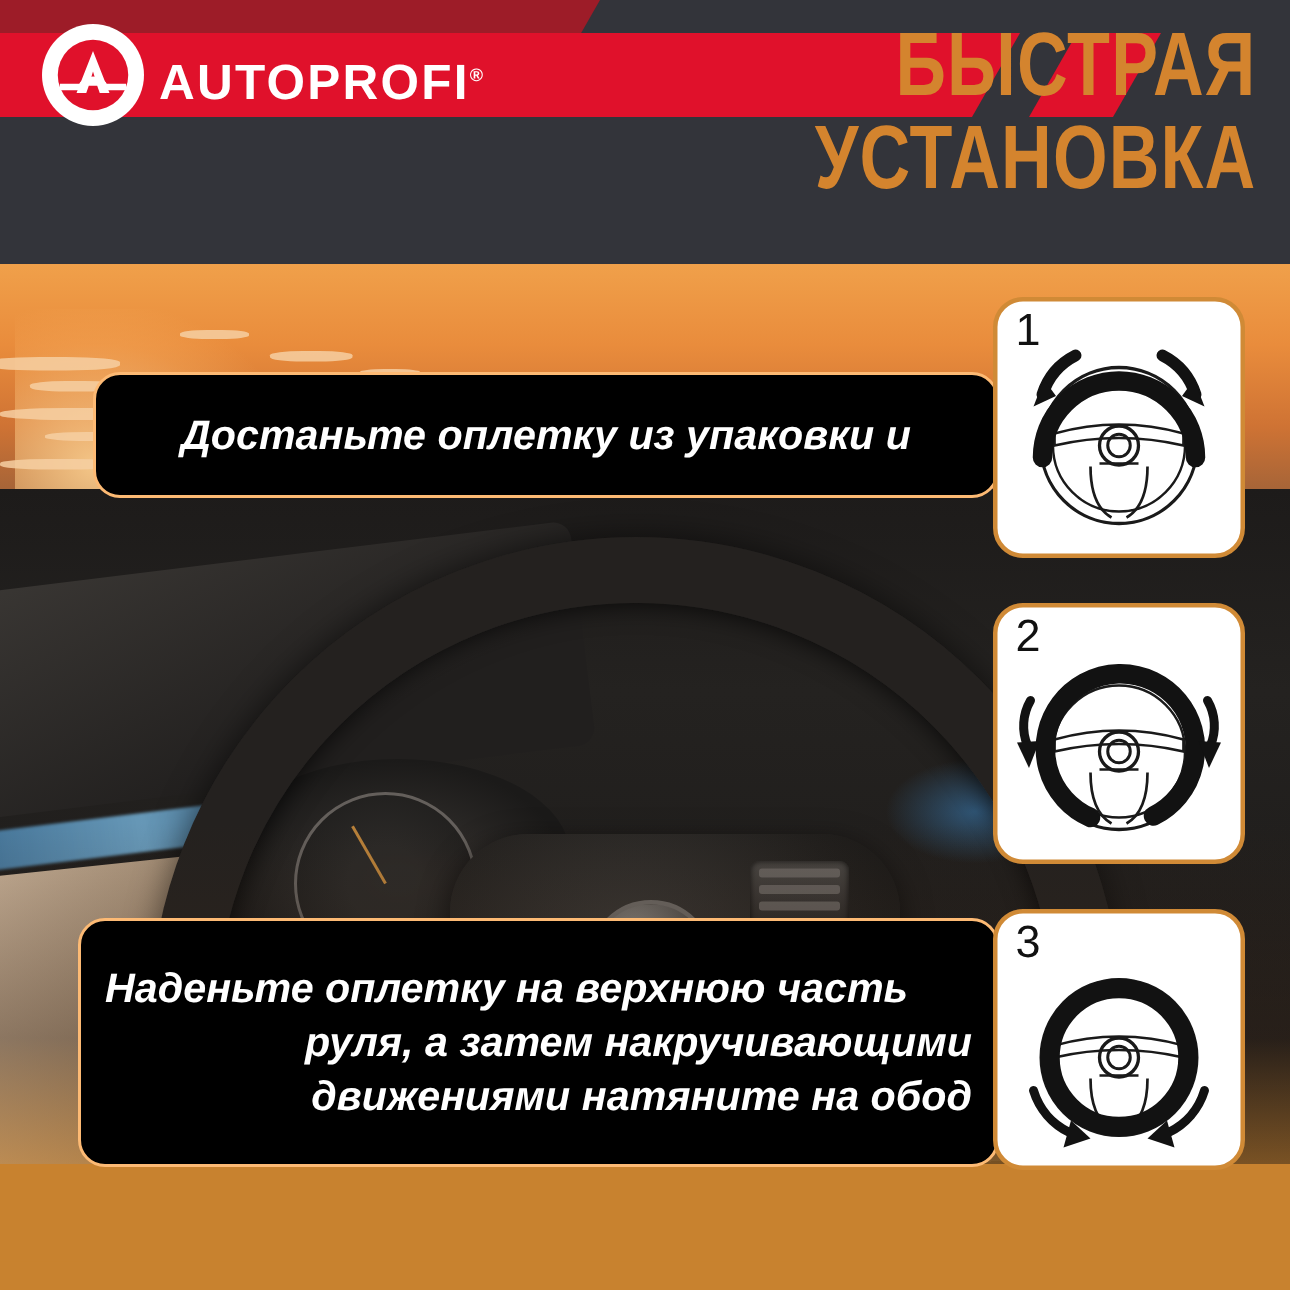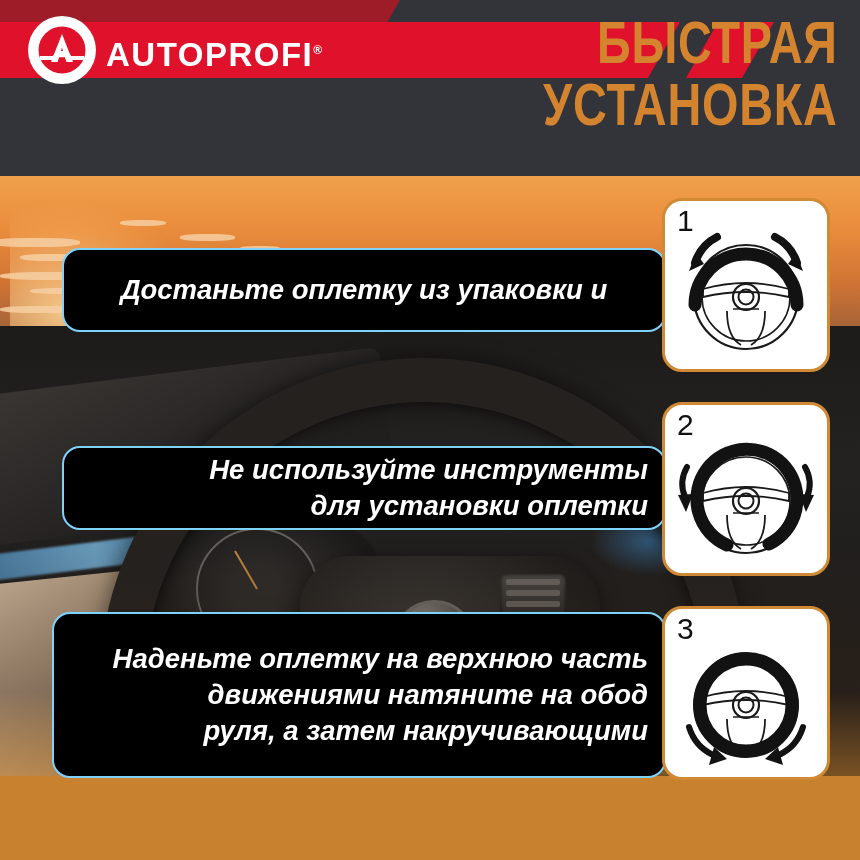--- a/index.html
+++ b/index.html
@@ -190,39 +190,39 @@
   
   .bottombar{
     position:absolute;left:0;top:776px;width:860px;height:84px;
     background:#c8822f;
   }
 
   
   .tbox{
     position:absolute;
     background:#000000;
-    border:2px solid #7dd3fc;
+    border:2px solid #fdba74;
     border-radius:18px;
     box-sizing:border-box;
     color:#ffffff;
     font-weight:bold;
     font-style:italic;
     font-size:27.5px;
     line-height:36px;
     display:flex;
     flex-direction:column;
     justify-content:center;
     padding:6px 16px;
     text-shadow:0 1px 2px rgba(0,0,0,.9);
   }
   #tbox1{left:62px;top:248px;width:604px;height:84px;text-align:center;}
   #tbox2{left:62px;top:446px;width:604px;height:84px;text-align:right;}
   #tbox3{left:52px;top:612px;width:614px;height:166px;text-align:right;}
   .tbox .ln{display:block;white-space:nowrap;}
-  #tbox3 .ln:first-child{text-align:right;}
+  #tbox3 .ln:first-child{text-align:left;}
 
   
   .card{
     position:absolute;
     width:168px;height:174px;
     background:#ffffff;
     border:3px solid #d08a36;
     border-radius:20px;
     box-sizing:border-box;
     overflow:hidden;
@@ -299,29 +299,25 @@
     <div class="btnpad2"></div>
     <div class="photo-shade"></div>
   </div>
 
   <div class="bottombar"></div>
 
   <div class="tbox" id="tbox1">
     <span class="ln">Достаньте оплетку из упаковки и</span>
   </div>
 
-  <div class="tbox" id="tbox2">
-    <span class="ln">Не используйте инструменты</span>
-    <span class="ln">для установки оплетки</span>
-  </div>
 
   <div class="tbox" id="tbox3">
     <span class="ln">Наденьте оплетку на верхнюю часть</span>
+    <span class="ln">руля, а затем накручивающими</span>
     <span class="ln">движениями натяните на обод</span>
-    <span class="ln">руля, а затем накручивающими</span>
   </div>
 
   <div class="card" id="card1">
     <span class="num">1</span>
     <svg width="162" height="168" viewBox="0 0 162 168">
 
       <circle cx="81" cy="96" r="52" fill="none" stroke="#1a1a1a" stroke-width="2.2"></circle>
       <circle cx="81" cy="96" r="44" fill="none" stroke="#1a1a1a" stroke-width="1.6"></circle>
       <circle cx="81" cy="96" r="13" fill="none" stroke="#1a1a1a" stroke-width="2.2"></circle>
       <circle cx="81" cy="96" r="7.5" fill="none" stroke="#1a1a1a" stroke-width="2"></circle>

